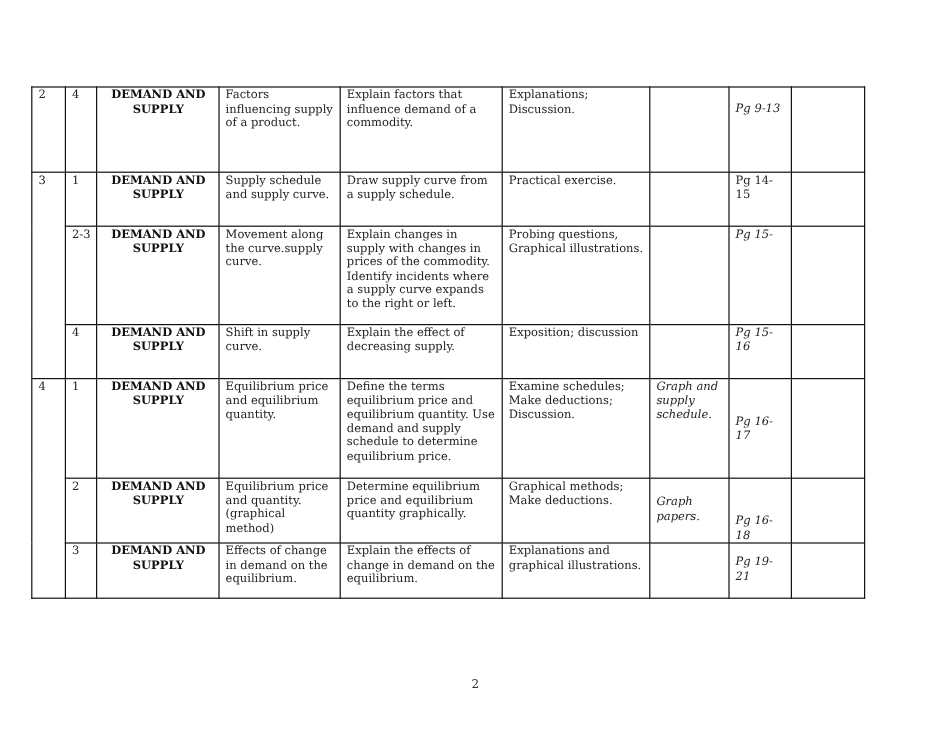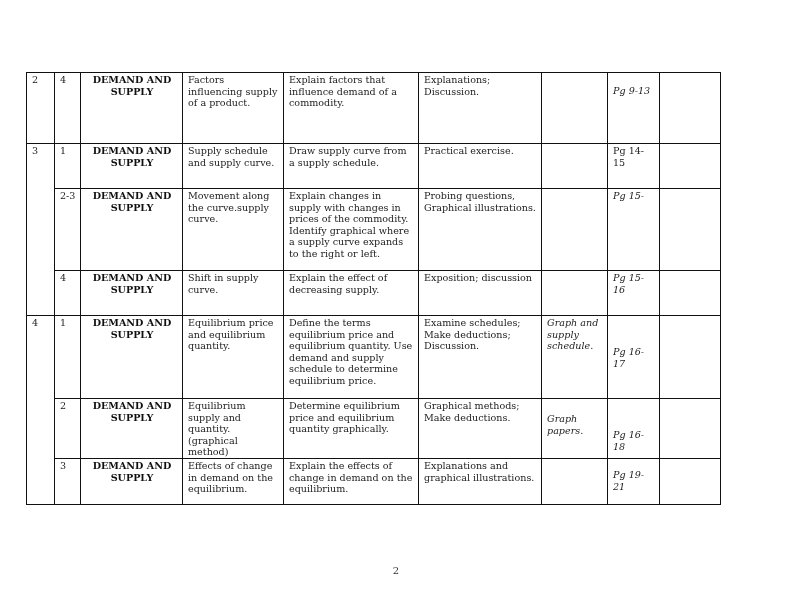--- a/index.html
+++ b/index.html
@@ -52,21 +52,21 @@
       <td>Practical exercise.</td>
       <td></td>
       <td>Pg 14-15</td>
       <td></td>
     </tr>
 
     <tr style="height:82px">
       <td>2-3</td>
       <td class="bold">DEMAND AND SUPPLY</td>
       <td>Movement along the curve.supply curve.</td>
-      <td>Explain changes in supply with changes in prices of the commodity. Identify graphical where a supply curve expands to the right or left.</td>
+      <td>Explain changes in supply with changes in prices of the commodity. Identify incidents where a supply curve expands to the right or left.</td>
       <td>Probing questions, Graphical illustrations.</td>
       <td></td>
       <td class="italic">Pg 15-</td>
       <td></td>
     </tr>
 
     <tr style="height:45px">
       <td>4</td>
       <td class="bold">DEMAND AND SUPPLY</td>
       <td>Shift in supply curve.</td>
@@ -85,21 +85,21 @@
       <td>Define the terms equilibrium price and equilibrium quantity. Use demand and supply schedule to determine equilibrium price.</td>
       <td>Examine schedules; Make deductions; Discussion.</td>
       <td class="italic">Graph and supply schedule.</td>
       <td class="italic" style="padding-top:30px">Pg 16-17</td>
       <td></td>
     </tr>
 
     <tr style="height:51px">
       <td>2</td>
       <td class="bold">DEMAND AND SUPPLY</td>
-      <td>Equilibrium supply and quantity. (graphical method)</td>
+      <td>Equilibrium price and quantity. (graphical method)</td>
       <td>Determine equilibrium price and equilibrium quantity graphically.</td>
       <td>Graphical methods; Make deductions.</td>
       <td class="italic" style="padding-top:14px">Graph papers.</td>
       <td class="italic" style="padding-top:30px">Pg 16-18</td>
       <td></td>
     </tr>
 
     <tr style="height:46px">
       <td>3</td>
       <td class="bold">DEMAND AND SUPPLY</td>

